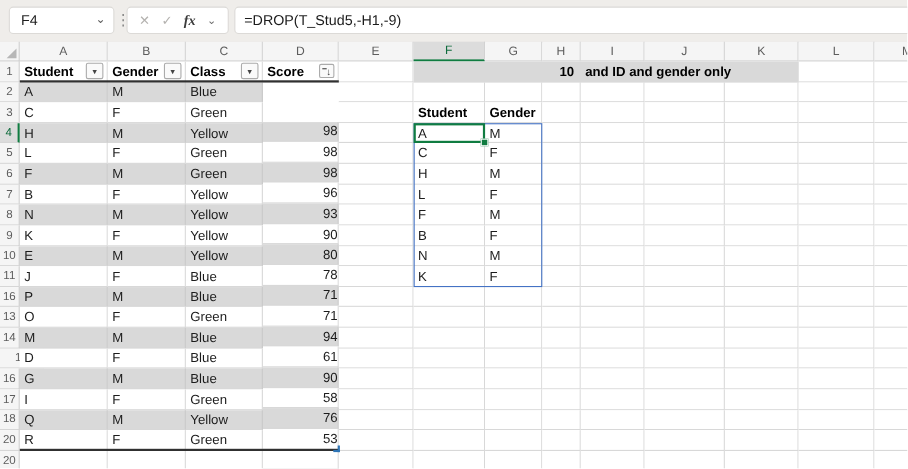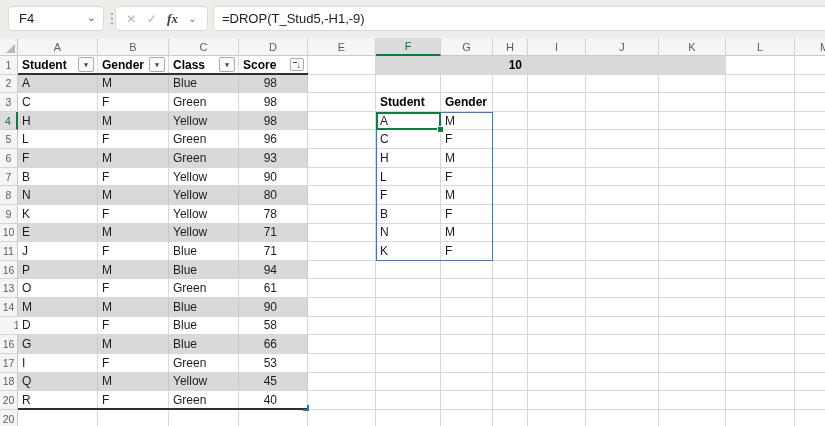--- a/index.html
+++ b/index.html
@@ -26,21 +26,21 @@
   .ch{position:absolute;top:38px;height:18px;background:#f5f5f5;border-right:1px solid #d2d2d2;border-bottom:1px solid #c9c9c9;
       display:flex;align-items:center;justify-content:center;font-size:11px;color:#5d5d5d;box-sizing:border-box;}
   .ch.sel{background:#dcdcdc;color:#0e6b3c;border-bottom:2px solid #107C41;}
   .rh{position:absolute;left:0;width:18px;background:#f5f5f5;border-right:1px solid #c9c9c9;border-bottom:1px solid #d6d6d6;
       display:flex;align-items:center;justify-content:center;font-size:10.5px;color:#5d5d5d;box-sizing:border-box;}
   .rh.sel{background:#dcdcdc;color:#0e6b3c;border-right:2px solid #107C41;}
   
   .cell{position:absolute;box-sizing:border-box;background:#fff;border-right:1px solid #d8d8d8;border-bottom:1px solid #d8d8d8;
         display:flex;align-items:center;padding-left:4px;font-size:12px;color:#1c1c1c;white-space:nowrap;overflow:hidden;}
   .cell.band{background:#D9D9D9;border-right:1px solid #c9c9c9;}
-  .cell.num{justify-content:flex-end;padding-left:0;padding-right:30px;}
+  .cell.num{justify-content:flex-end;padding-left:0;padding-right:0;margin-top:36px;}
   .cell.bold{font-weight:bold;color:#000;}
   .cell.hdr{justify-content:space-between;padding-right:3px;font-weight:bold;color:#000;}
   .fbtn{flex:0 0 auto;width:14px;height:13px;background:#fafafa;border:1px solid #ababab;border-radius:2px;
         display:flex;align-items:center;justify-content:center;font-size:7px;color:#444;}
   .sbtn{flex:0 0 auto;position:relative;width:14px;height:13px;background:#fafafa;border:1px solid #ababab;border-radius:2px;
         display:flex;align-items:center;justify-content:flex-end;padding-right:2px;font-size:9px;color:#444;box-sizing:border-box;}
   .sbtn::before{content:"";position:absolute;left:2px;top:3px;width:4px;height:1px;background:#444;}
   
   .strip{position:absolute;background:#D9D9D9;z-index:2;}
   .strip span{position:absolute;top:0;height:100%;display:flex;align-items:center;font-weight:bold;font-size:12px;color:#000;white-space:nowrap;}
@@ -311,21 +311,21 @@
       <div class="cell" style="left: 441px; top: 316.68px; width: 52px; height: 18.62px; position: absolute;"></div>
       <div class="cell" style="left: 493px; top: 316.68px; width: 35px; height: 18.62px; position: absolute;"></div>
       <div class="cell" style="left: 528px; top: 316.68px; width: 58px; height: 18.62px; position: absolute;"></div>
       <div class="cell" style="left: 586px; top: 316.68px; width: 73px; height: 18.62px; position: absolute;"></div>
       <div class="cell" style="left: 659px; top: 316.68px; width: 67px; height: 18.62px; position: absolute;"></div>
       <div class="cell" style="left: 726px; top: 316.68px; width: 69px; height: 18.62px; position: absolute;"></div>
       <div class="cell" style="left: 795px; top: 316.68px; width: 60px; height: 18.62px; position: absolute;"></div>
       <div class="cell band" style="left: 18px; top: 335.3px; width: 80px; height: 18.62px; position: absolute;">G</div>
       <div class="cell band" style="left: 98px; top: 335.3px; width: 71px; height: 18.62px; position: absolute;">M</div>
       <div class="cell band" style="left: 169px; top: 335.3px; width: 70px; height: 18.62px; position: absolute;">Blue</div>
-      <div class="cell band num" style="left: 239px; top: 335.3px; width: 69px; height: 18.62px; position: absolute;">66</div>
+      <div class="cell band num" style="left: 239px; top: 335.3px; width: 69px; height: 18.62px; position: absolute;">76</div>
       <div class="cell" style="left: 308px; top: 335.3px; width: 68px; height: 18.62px; position: absolute;"></div>
       <div class="cell" style="left: 376px; top: 335.3px; width: 65px; height: 18.62px; position: absolute;"></div>
       <div class="cell" style="left: 441px; top: 335.3px; width: 52px; height: 18.62px; position: absolute;"></div>
       <div class="cell" style="left: 493px; top: 335.3px; width: 35px; height: 18.62px; position: absolute;"></div>
       <div class="cell" style="left: 528px; top: 335.3px; width: 58px; height: 18.62px; position: absolute;"></div>
       <div class="cell" style="left: 586px; top: 335.3px; width: 73px; height: 18.62px; position: absolute;"></div>
       <div class="cell" style="left: 659px; top: 335.3px; width: 67px; height: 18.62px; position: absolute;"></div>
       <div class="cell" style="left: 726px; top: 335.3px; width: 69px; height: 18.62px; position: absolute;"></div>
       <div class="cell" style="left: 795px; top: 335.3px; width: 60px; height: 18.62px; position: absolute;"></div>
       <div class="cell" style="left: 18px; top: 353.92px; width: 80px; height: 18.62px; position: absolute;">I</div>
@@ -375,20 +375,21 @@
       <div class="cell" style="left: 376px; top: 409.78px; width: 65px; height: 18.62px; position: absolute;"></div>
       <div class="cell" style="left: 441px; top: 409.78px; width: 52px; height: 18.62px; position: absolute;"></div>
       <div class="cell" style="left: 493px; top: 409.78px; width: 35px; height: 18.62px; position: absolute;"></div>
       <div class="cell" style="left: 528px; top: 409.78px; width: 58px; height: 18.62px; position: absolute;"></div>
       <div class="cell" style="left: 586px; top: 409.78px; width: 73px; height: 18.62px; position: absolute;"></div>
       <div class="cell" style="left: 659px; top: 409.78px; width: 67px; height: 18.62px; position: absolute;"></div>
       <div class="cell" style="left: 726px; top: 409.78px; width: 69px; height: 18.62px; position: absolute;"></div>
       <div class="cell" style="left: 795px; top: 409.78px; width: 60px; height: 18.62px; position: absolute;"></div>
       <div class="strip" style="left: 376px; top: 56px; width: 350px; height: 18.62px; position: absolute;">
         <span style="left: 117px; width: 29px; justify-content: flex-end;">10</span>
+        <span style="left: 156px;">and ID and gender only</span>
       </div>
       <div class="darkline" style="left: 18px; top: 73.12px; width: 290px; height: 1.5px; position: absolute;"></div>
       <div class="darkline" style="left: 18px; top: 408.28px; width: 290px; height: 2px; position: absolute;"></div>
       <div class="rsz" style="left: 303px; top: 404.78px; width: 6px; height: 6px; position: absolute;"></div>
       <div class="spill" style="left: 376px; top: 111.86px; width: 117px; height: 148.96px; position: absolute;"></div>
       <div class="active" style="left: 376px; top: 111.86px; width: 65px; height: 18.62px; position: absolute;"></div>
       <div class="handle" style="left: 437px; top: 126.48px; width: 5px; height: 5px; position: absolute;"></div>
     </div>
 
 </div>

